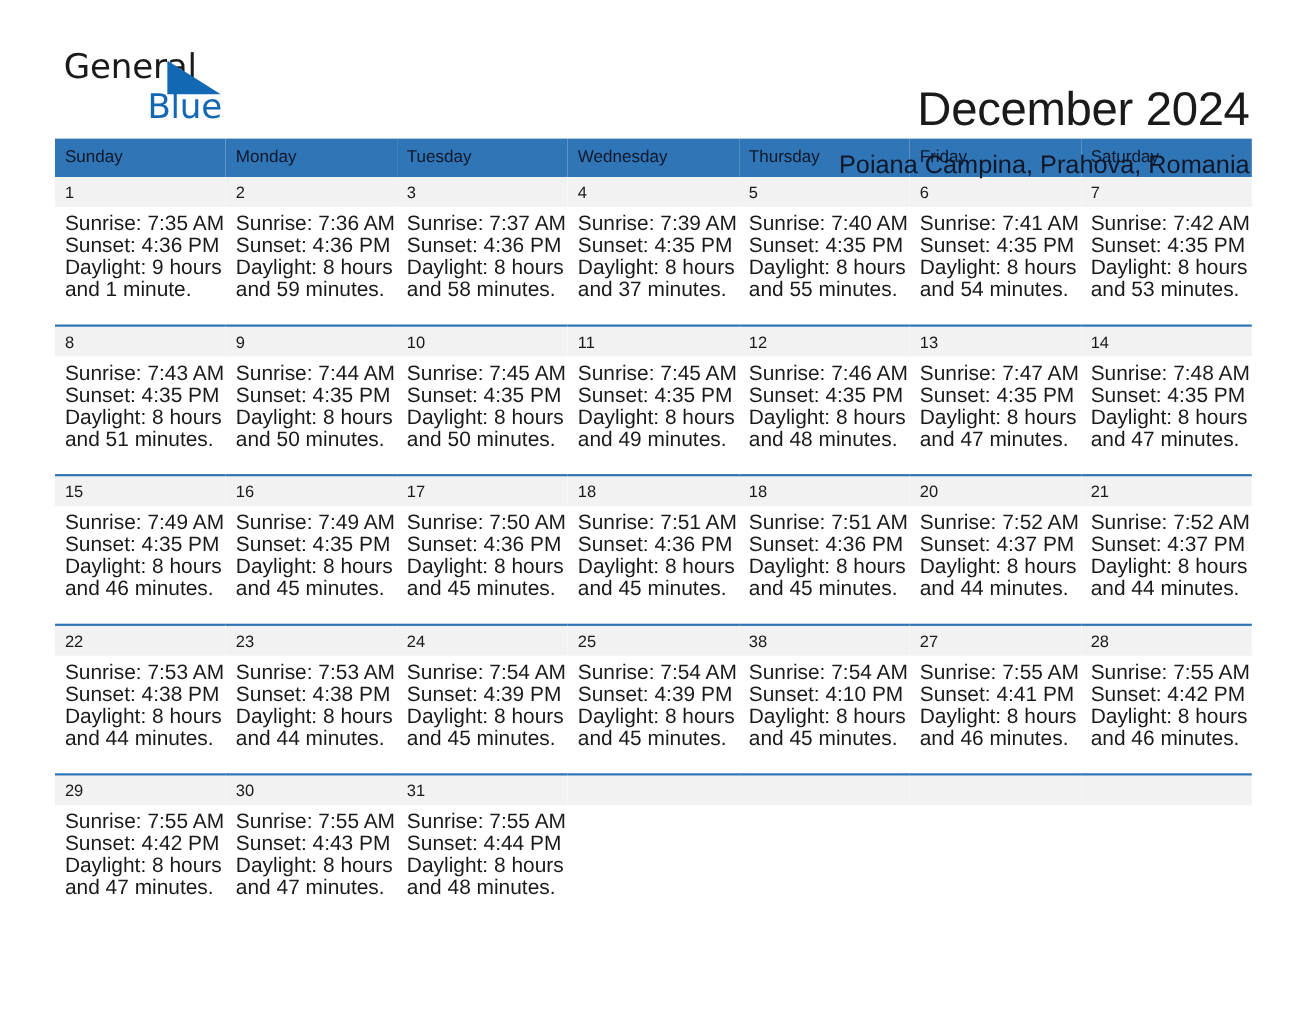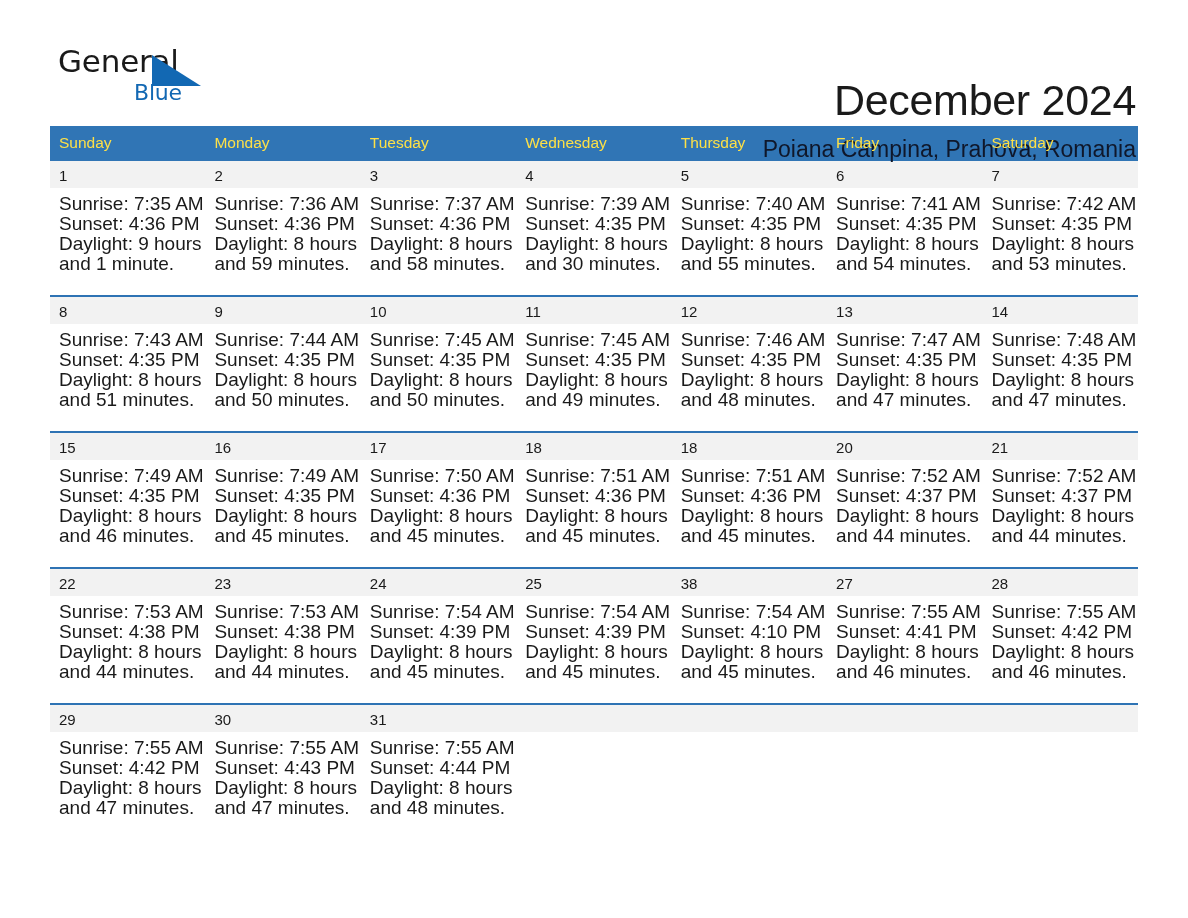--- a/index.html
+++ b/index.html
@@ -43,21 +43,21 @@
   }
   .brand-tri {
     position: absolute;
     left: 94px; top: 9px;
     width: 49px; height: 31px;
     display: block;
   }
   .brand-blue {
     position: absolute;
     left: 76px; top: 36px;
-    font-size: 22px;
+    font-size: 31px;
     letter-spacing: -0.2px;
     color: #1268b3;
     font-family: "DejaVu Sans", sans-serif;
     font-weight: 400;
     line-height: 1;
   }
   .titles {
     text-align: right;
     flex: 1 1 auto;
     padding-top: 0px;
@@ -85,21 +85,21 @@
     margin: 8px 50px 0 50px;
     width: 1088px;
   }
   table.cal {
     width: 100%;
     border-collapse: collapse;
     table-layout: fixed;
   }
   table.cal th {
     background: #3075b5;
-    color: #fde047;
+    color: #0f172a;
     font-size: 15.5px;
     font-weight: 400;
     text-align: left;
     padding: 8px 0 9px 9px;
     height: 32px;
     vertical-align: middle;
   }
   .week-sep td {
     height: 14px;
     padding: 0;
@@ -201,21 +201,21 @@
                 <div>Daylight: 8 hours</div>
                 <div>and 58 minutes.</div>
               </div>
             </td>
             <td class="daycell">
               <div class="daynum-band">4</div>
               <div class="cellbody">
                 <div>Sunrise: 7:39 AM</div>
                 <div>Sunset: 4:35 PM</div>
                 <div>Daylight: 8 hours</div>
-                <div>and 30 minutes.</div>
+                <div>and 37 minutes.</div>
               </div>
             </td>
             <td class="daycell">
               <div class="daynum-band">5</div>
               <div class="cellbody">
                 <div>Sunrise: 7:40 AM</div>
                 <div>Sunset: 4:35 PM</div>
                 <div>Daylight: 8 hours</div>
                 <div>and 55 minutes.</div>
               </div>

